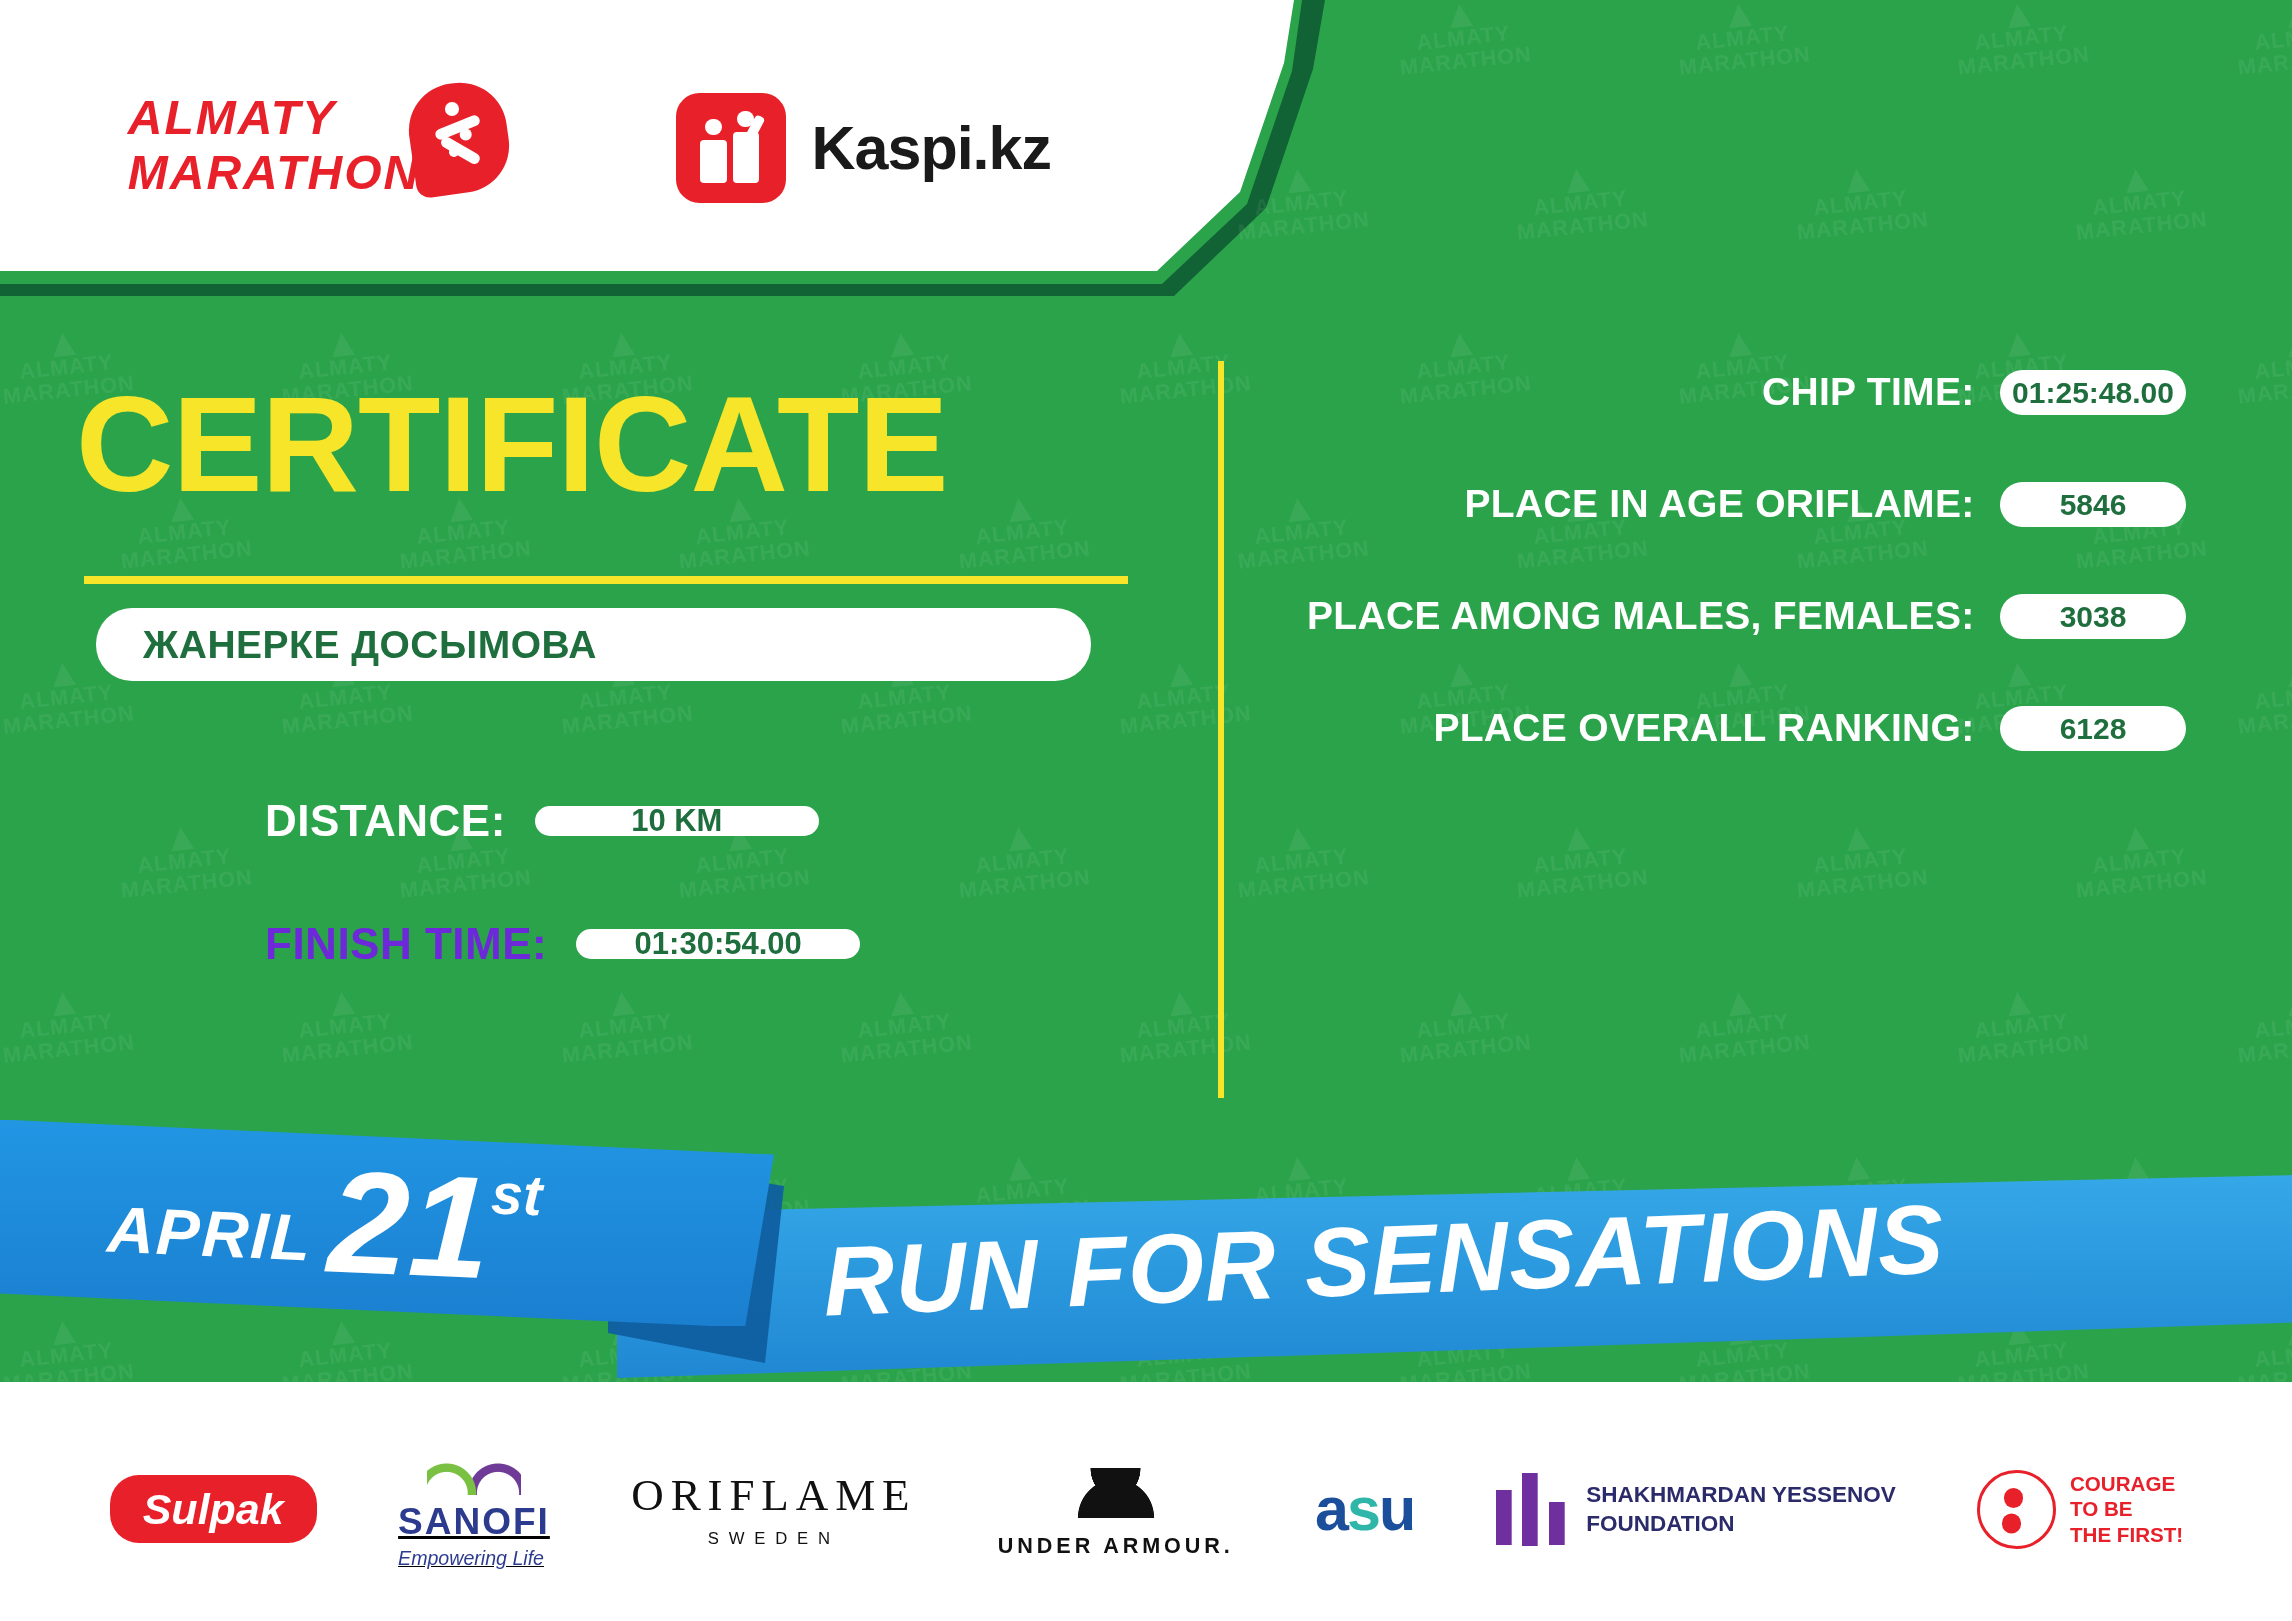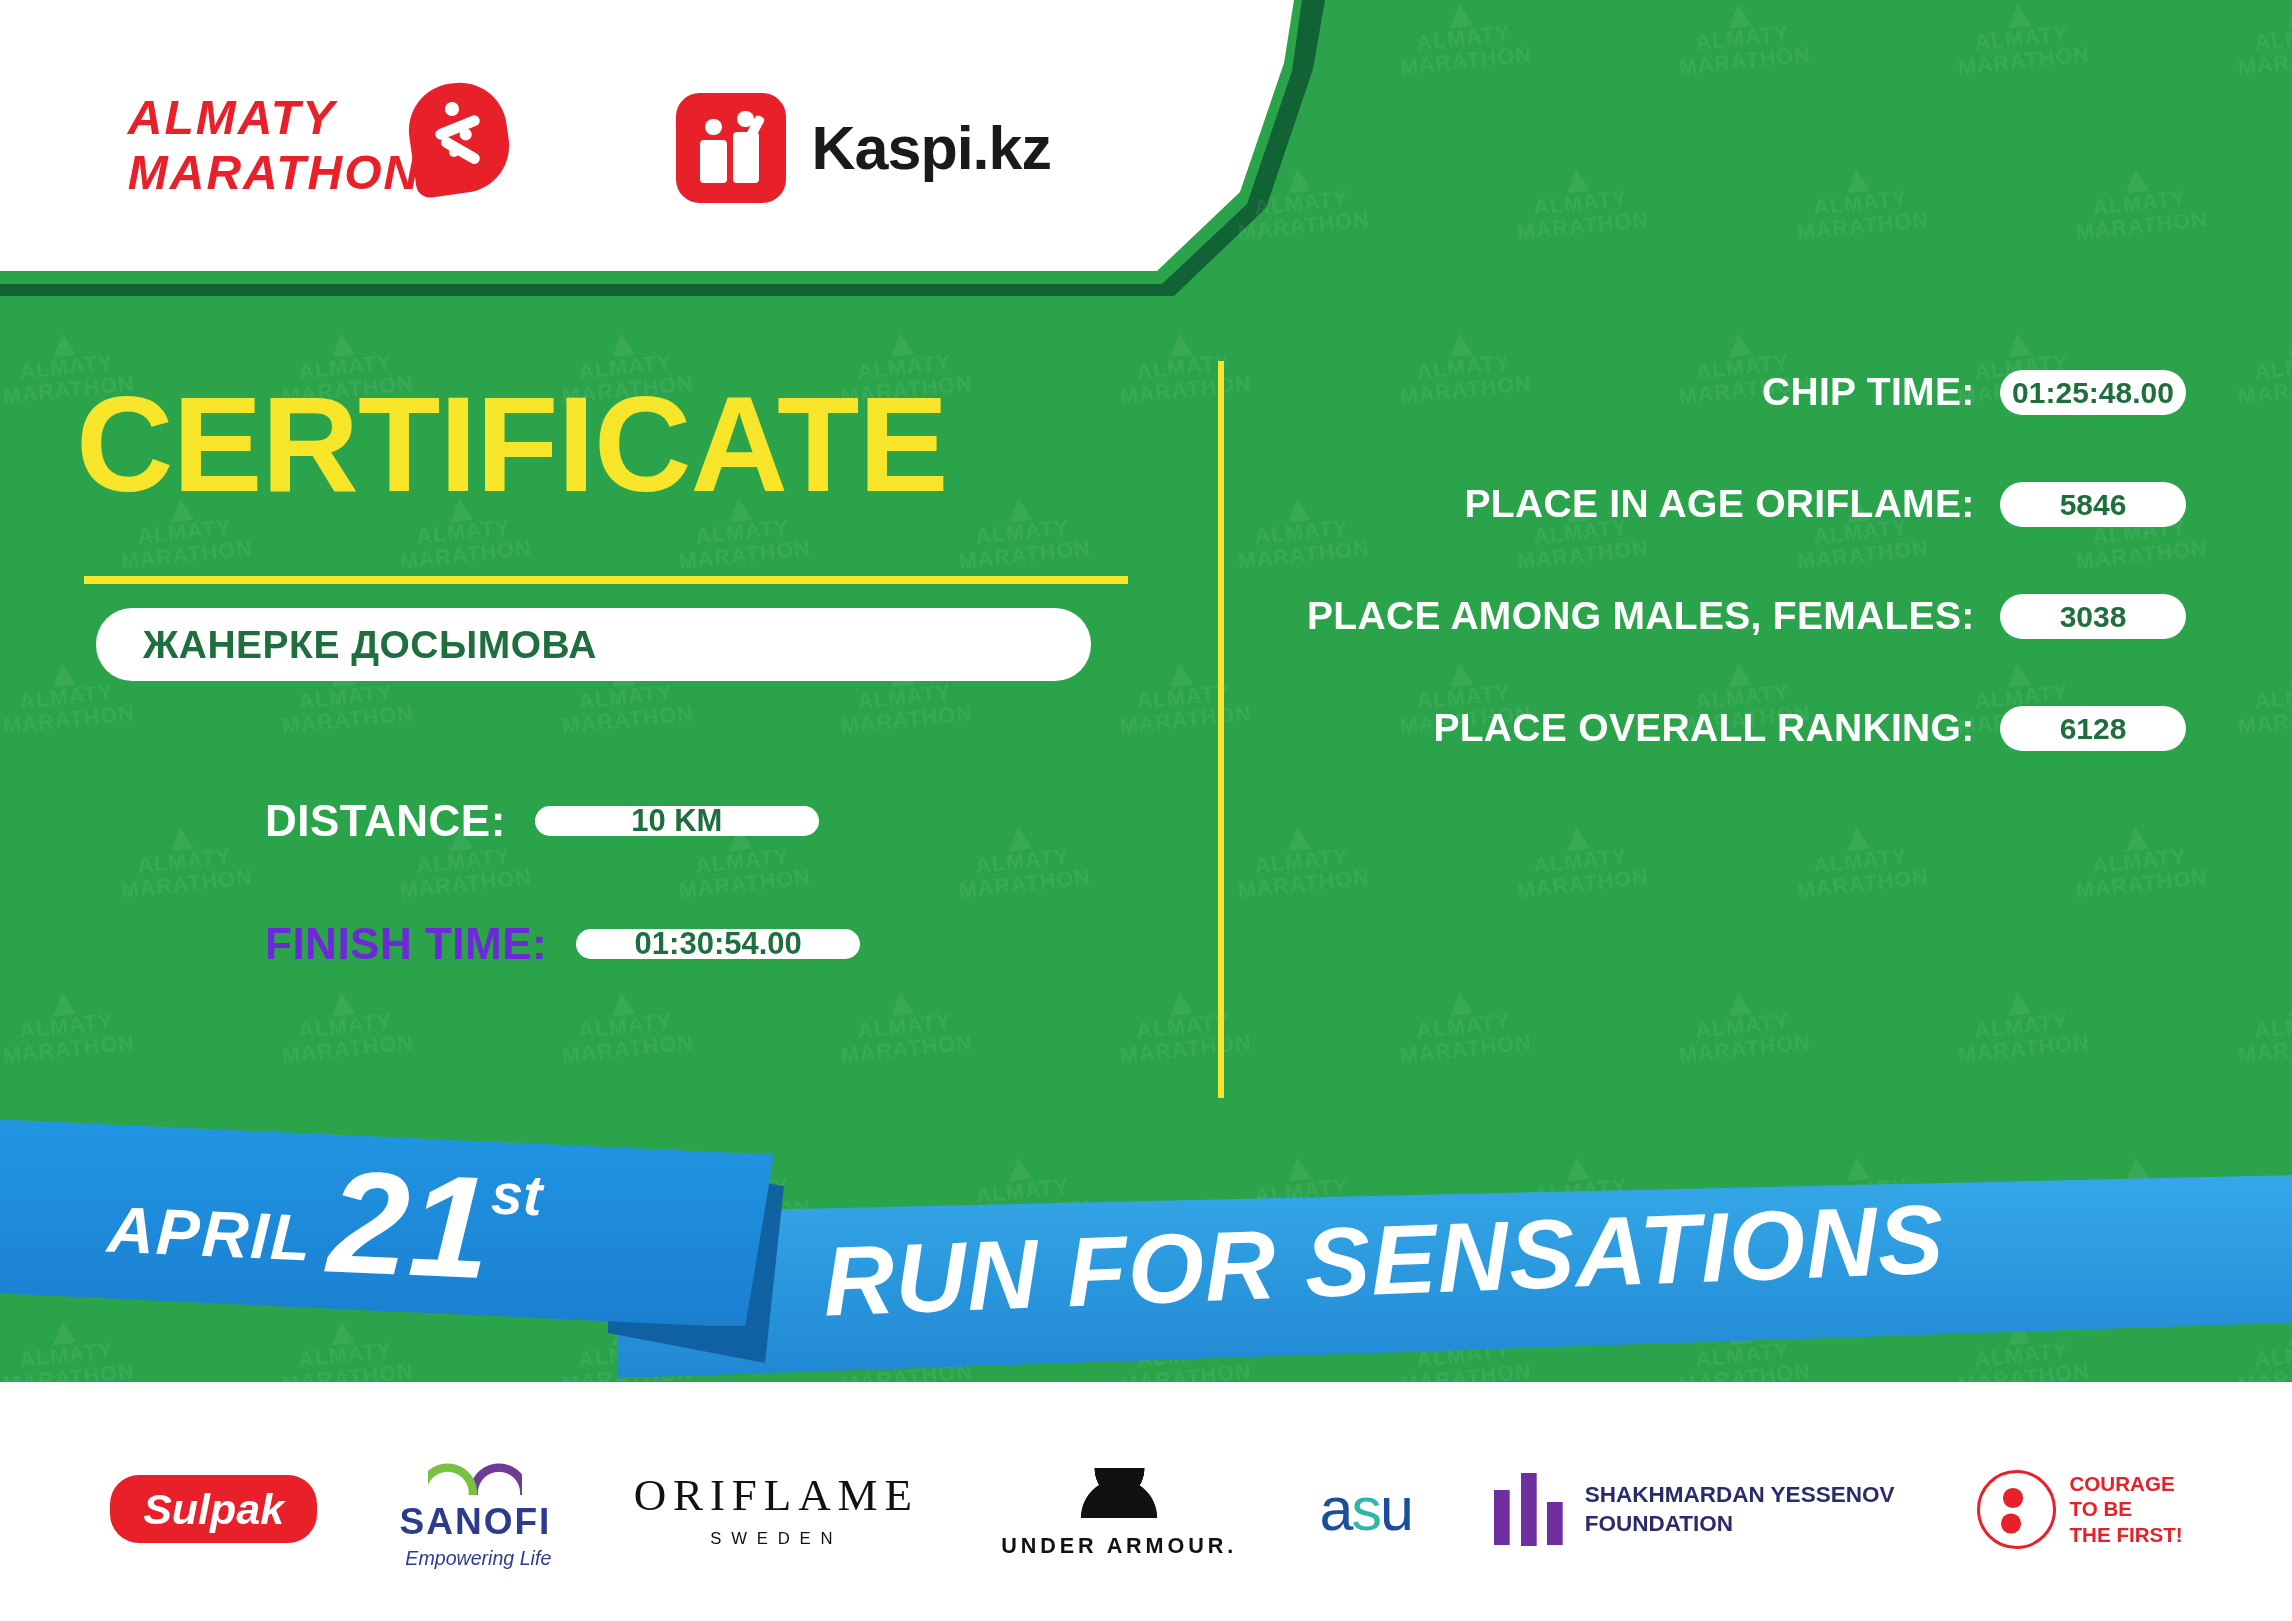--- a/index.html
+++ b/index.html
@@ -370,21 +370,21 @@
   .sp { display: flex; align-items: center; justify-content: center; }
   .sulpak {
     background: #e8202a;
     color: #fff;
     font-size: 43px;
     font-weight: bold;
     font-style: italic;
     padding: 9.8px 33px;
     border-radius: 29px;
   }
-  .sanofi { text-align: right; }
+  .sanofi { text-align: left; text-decoration: underline; }
   .sanofi .s-arcs {
     display: block;
     margin: 0 auto 5.9px;
     width: 94px; height: 47px;
     background:
       radial-gradient(circle at 19.6px 45px, transparent 20.6px, #7ac143 21.6px, #7ac143 29px, transparent 30px),
       radial-gradient(circle at 71px 45px, transparent 20.6px, #6f3b96 21.6px, #6f3b96 29px, transparent 30px);
   }
   .sanofi .s-name { color: #2d3b8f; font-size: 37px; font-weight: bold; letter-spacing: 2px;}
   .sanofi .s-tag { color: #2d3b8f; font-size: 19.6px; font-style: italic; margin-top: 3.9px;}
@@ -398,21 +398,21 @@
       radial-gradient(ellipse at 50% 100%, #111 0 46%, transparent 47%) no-repeat 0 0/116px 59px;
     position: relative;
   }
   .ua .ua-mark::after {
     content:"";
     position:absolute; left: 21.6px; top: 9.8px;
     width: 73px; height: 43px;
     background: radial-gradient(ellipse at 50% 0%, #111 0 48%, transparent 49%);
   }
   .ua .ua-name { font-size: 21.6px; letter-spacing: 3.9px; font-weight: bold;}
-  .asu { color: #1b4f9c; font-size: 61px; font-weight: normal; letter-spacing: -2px; text-align: right;}
+  .asu { color: #1b4f9c; font-size: 61px; font-weight: bold; letter-spacing: -2px; text-align: right;}
   .asu .dot { color: #2fb6a8; }
   .shakh { display: flex; align-items: center; gap: 21.6px;}
   .shakh .bars {
     width: 69px; height: 73px;
     background:
       linear-gradient(#6f2f9f,#6f2f9f) 0 17.6px/15.7px 55px no-repeat,
       linear-gradient(#6f2f9f,#6f2f9f) 26.5px 0/15.7px 73px no-repeat,
       linear-gradient(#6f2f9f,#6f2f9f) 53px 29px/15.7px 43px no-repeat;
   }
   .shakh .s-txt { color: #2b2b6b; font-size: 22.5px; font-weight: bold; line-height: 29px; }

